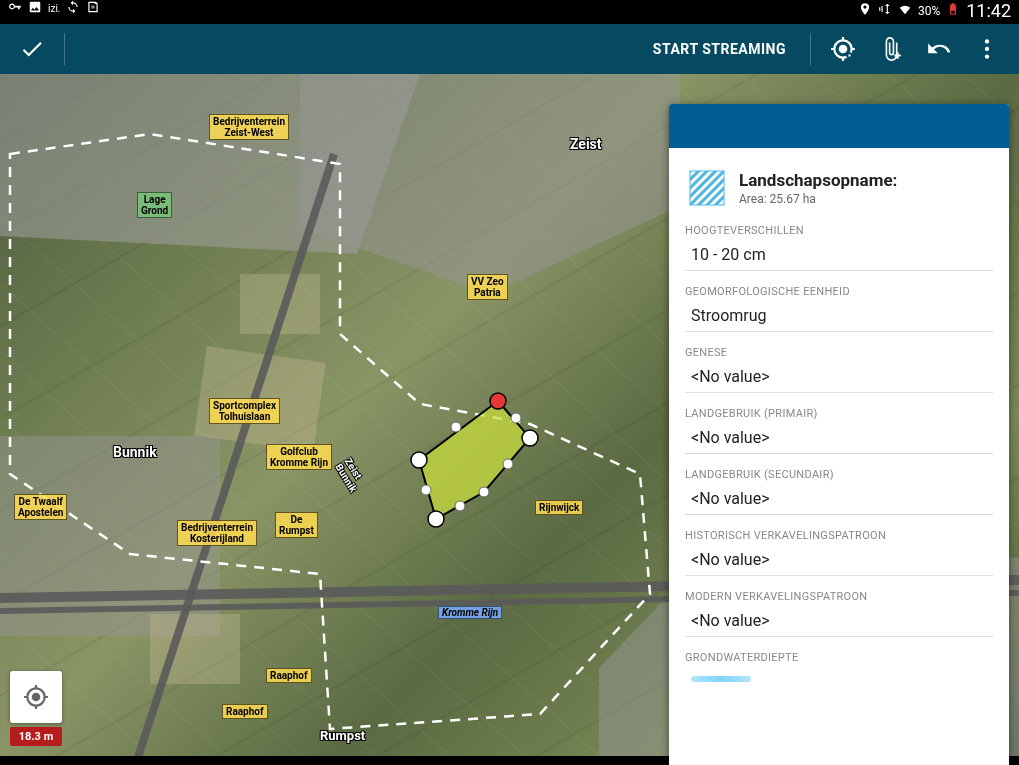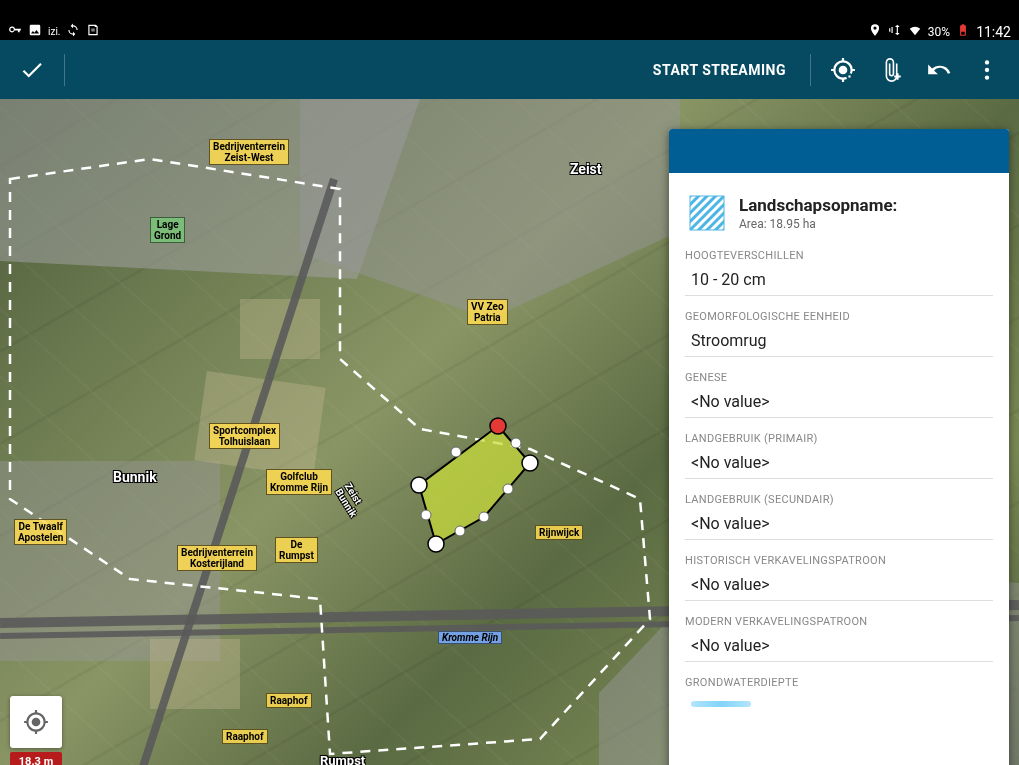--- a/index.html
+++ b/index.html
@@ -1,25 +1,25 @@
 <!DOCTYPE html>
 <html><head>
 <meta charset="utf-8">
 <style>
   * { box-sizing: border-box; margin: 0; padding: 0; }
   html, body { width: 1019px; height: 765px; font-family: Roboto, Arial, sans-serif; overflow: hidden; background: #000; }
   
   
-  .status-bar { height: 40px; background: #000; color: #fff; display: flex; align-items: flex-end; padding: 0 8px; font-size: 12px; border-radius: 9px; }
+  .status-bar { height: 24px; background: #000; color: #fff; display: flex; align-items: flex-start; padding: 0 8px; font-size: 12px; border-radius: 9px; }
   .status-left { display: flex; gap: 6px; align-items: center; }
   .status-right { margin-left: auto; display: flex; gap: 6px; align-items: center; }
   .status-bar svg { width: 14px; height: 14px; fill: #fff; }
   
   
-  .action-bar { height: 59px; background: #054a60; display: flex; align-items: center; padding: 0 8px; color: #fff; }
+  .action-bar { height: 50px; background: #054a60; display: flex; align-items: center; padding: 0 8px; color: #fff; }
   .action-bar .divider { width: 1px; height: 32px; background: rgba(255,255,255,0.25); margin: 0 8px; }
   .action-btn { width: 48px; height: 48px; display: flex; align-items: center; justify-content: center; cursor: pointer; }
   .action-btn svg { width: 26px; height: 26px; fill: #fff; }
   .stream-btn { font-weight: 700; font-size: 14px; letter-spacing: 0.5px; padding: 0 16px; cursor: pointer; white-space: nowrap; }
   .spacer { flex: 1; }
   
   
   .main { position: relative; width: 1019px; height: 682px; }
   
   
@@ -102,21 +102,21 @@
     <span><svg viewBox="0 0 24 24">
           <path d="M16 3l-4 4h3v10h-3l4 4 4-4h-3V7h3l-4-4zM2 9h2v6H2V9zm4-2h2v10H6V7z"></path>
         </svg></span>
     <span><svg viewBox="0 0 24 24">
           <path d="M12 21l9-11a15 15 0 0 0-18 0l9 11z"></path>
         </svg></span>
     <span>30%</span>
     <span><svg viewBox="0 0 24 24">
           <path fill="#e53935" d="M15.67 4H14V2h-4v2H8.33A1.33 1.33 0 0 0 7 5.33v15.34C7 21.4 7.6 22 8.33 22h7.34c.73 0 1.33-.6 1.33-1.33V5.33C17 4.6 16.4 4 15.67 4zM15 20H9v-5h6v5z"></path>
         </svg></span>
-    <span style="font-size:14px;">11:42</span>
+    <span style="font-size:18px;">11:42</span>
   </div>
 </div>
 
 <div class="action-bar">
   <div class="action-btn">
     <svg viewBox="0 0 24 24">
         <path d="M9 16.2 4.8 12l-1.4 1.4L9 19 21 7l-1.4-1.4z"></path>
       </svg>
   </div>
   <div class="divider"></div>
@@ -163,21 +163,21 @@
       <div class="road road-h2"></div>
       <div class="road road-d1"></div>
 
     <svg class="boundary" viewBox="0 0 1019 682">
       <path d="M 10 80 L 150 60 L 340 90 L 340 260 L 420 330 L 530 350 L 640 400 L 650 520 L 540 640 L 330 655 L 320 500 L 130 480 L 10 400 Z"></path>
     </svg>
 
     <div class="map-label" style="left:570px;top:62px;font-size:14px;">Zeist</div>
     <div class="map-label" style="left:113px;top:370px;font-size:14px;">Bunnik</div>
     <div class="map-label" style="left:320px;top:654px;font-size:13px;">Rumpst</div>
-    <div class="map-label g" style="left:150px;top:118px;white-space:pre;text-align:center;">Lage
+    <div class="map-label g" style="left:137px;top:118px;white-space:pre;text-align:center;">Lage
 Grond</div>
     <div class="map-label y" style="left:209px;top:40px;white-space:pre;text-align:center;">Bedrijventerrein
 Zeist-West</div>
     <div class="map-label y" style="left:467px;top:200px;white-space:pre;text-align:center;">VV Zeo
 Patria</div>
     <div class="map-label y" style="left:209px;top:324px;white-space:pre;text-align:center;">Sportcomplex
 Tolhuislaan</div>
     <div class="map-label y" style="left:266px;top:370px;white-space:pre;text-align:center;">Golfclub
 Kromme Rijn</div>
     <div class="map-label y" style="left:275px;top:438px;white-space:pre;text-align:center;">De
@@ -226,21 +226,21 @@
             <defs>
                 <pattern id="hatch" width="6" height="6" patternUnits="userSpaceOnUse" patternTransform="rotate(45)">
                   <rect width="3" height="6" fill="#4db6e5"></rect>
                 </pattern>
               </defs>
             <rect x="1" y="1" width="34" height="34" fill="url(#hatch)" stroke="#4db6e5" stroke-width="1"></rect>
           </svg>
         </div>
         <div>
           <div class="feature-title">Landschapsopname:</div>
-          <div class="feature-sub">Area: 18.95 ha</div>
+          <div class="feature-sub">Area: 25.67 ha</div>
         </div>
       </div>
 
       <div class="field">
         <div class="field-label">HOOGTEVERSCHILLEN</div>
         <div class="field-value">10 - 20 cm</div>
       </div>
       <div class="field">
         <div class="field-label">GEOMORFOLOGISCHE EENHEID</div>
         <div class="field-value">Stroomrug</div>

